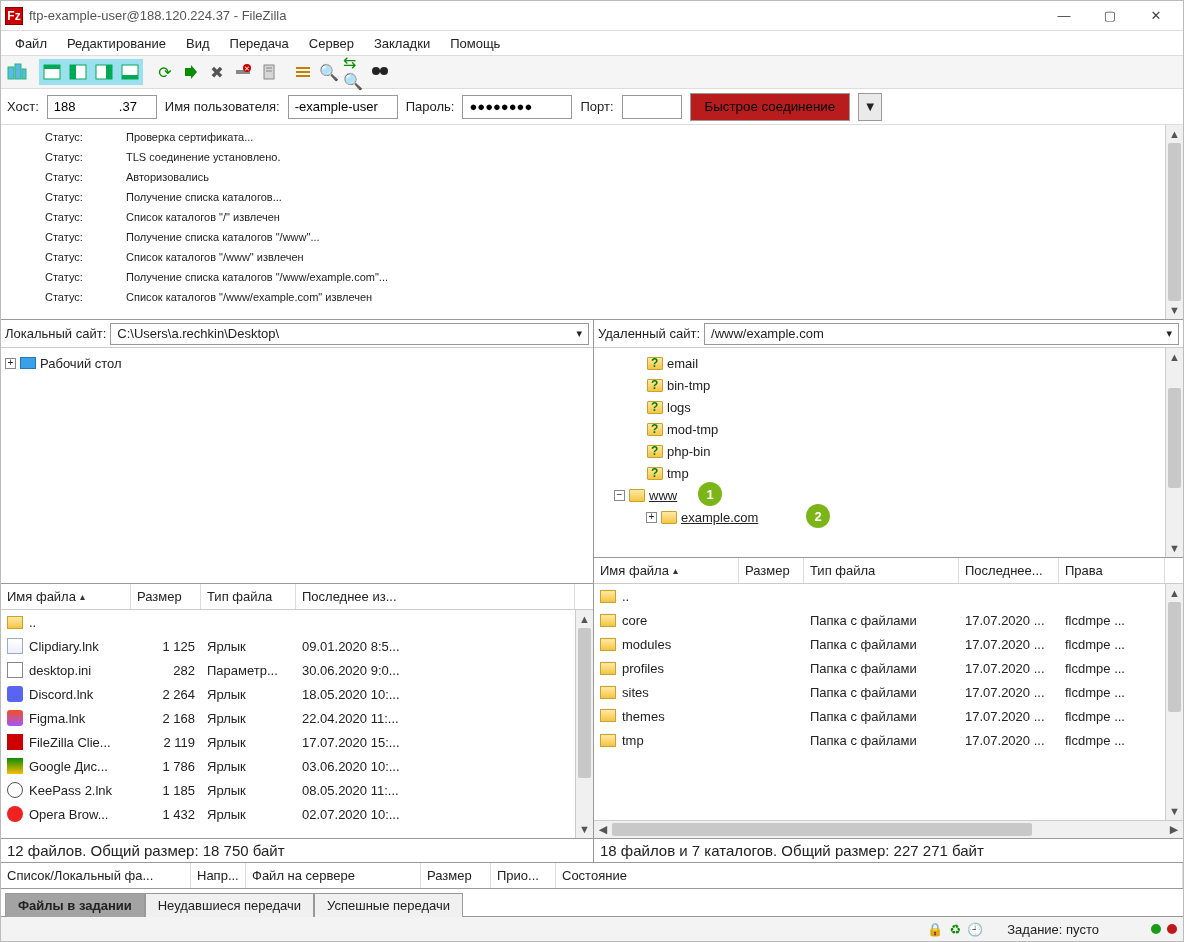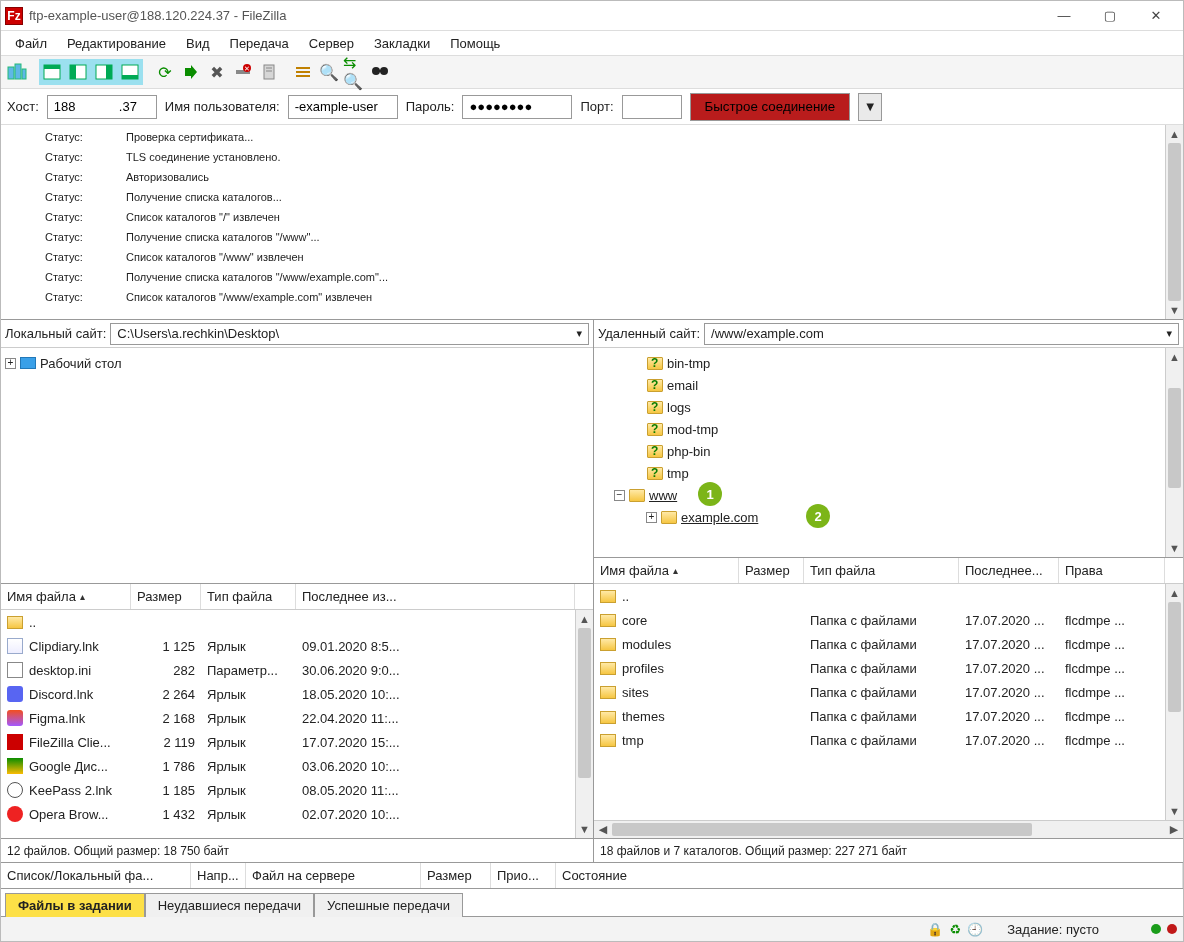--- a/index.html
+++ b/index.html
@@ -65,28 +65,28 @@
   .listbody{ flex:1; overflow:hidden; position:relative;}
   .frow{ display:flex; height:24px; align-items:center;}
   .frow .c{ padding:0 6px; overflow:hidden; white-space:nowrap; text-overflow:ellipsis;}
   .fic{ width:16px; height:16px; margin-right:6px; flex-shrink:0;}
   .ico-folder{ background:linear-gradient(#ffe9a6,#f6c642); border:1px solid #caa030; height:13px;}
   .num{ text-align:right;}
   .hscroll{ height:18px; background:#f0f0f0; border-top:1px solid #ccc; display:flex; align-items:center; position:relative;}
   .hscroll .lft,.hscroll .rgt{ width:18px; display:flex; align-items:center; justify-content:center; color:#555; font-size:11px;}
   .hscroll .tk{ position:absolute; top:2px; bottom:2px; background:#c8c8c8; border-radius:2px;}
   
-  .summary{ height:24px; display:flex; align-items:center; padding:0 6px; border-bottom:1px solid #999; font-size:12px;}
+  .summary{ height:24px; display:flex; align-items:center; padding:0 6px; border-bottom:1px solid #999; font-size:15px;}
   
   .queuehdr{ height:26px; display:flex; align-items:stretch; border-bottom:1px solid #999;}
   .queuehdr .h{ border-right:1px solid #ddd; padding:4px 6px; display:flex; align-items:center; overflow:hidden; white-space:nowrap;}
   
   .tabs{ height:28px; display:flex; align-items:flex-end; padding:0 4px; gap:0; border-bottom:1px solid #999;}
   .tab{ padding:4px 12px; border:1px solid #999; border-bottom:none; background:#f0f0f0; position:relative; top:1px;}
-  .tab.active{ background:#fde047; font-weight:bold;}
+  .tab.active{ background:#a3a3a3; font-weight:bold;}
   
   .statusbar{ height:24px; background:#f3f3f3; display:flex; align-items:center; gap:6px; padding:0 6px;}
   .statusbar .spacer{ flex:1;}
   .badge{ width:24px; height:24px; border-radius:50%; background:#7cb518; color:#fff; display:inline-flex; align-items:center; justify-content:center; font-size:13px; font-weight:bold; position:absolute; box-shadow:0 0 0 2px #fff;}
   .sort-caret{ font-size:10px; margin-left:4px; color:#333;}
 </style>
 </head>
 <body>
 
 <div class="titlebar">
@@ -371,26 +371,26 @@
       <div class="pathinput">
         <span>/www/example.com</span>
         <span style="font-size:11px">▾</span>
       </div>
     </div>
     <div class="tree" style="height:210px;position:relative">
       <div class="body" id="remote-tree-body" style="padding-left:38px">
           <div class="row">
             <span style="width:11px"></span>
             <span class="fold q"></span>
-            <span>bin-tmp</span>
+            <span>email</span>
           </div>
           <div class="row">
             <span style="width:11px"></span>
             <span class="fold q"></span>
-            <span>email</span>
+            <span>bin-tmp</span>
           </div>
           <div class="row">
             <span style="width:11px"></span>
             <span class="fold q"></span>
             <span>logs</span>
           </div>
           <div class="row">
             <span style="width:11px"></span>
             <span class="fold q"></span>
             <span>mod-tmp</span>
@@ -478,21 +478,21 @@
               <div class="c" style="width:145px;display:flex;align-items:center">
                 <span class="fic ico-folder"></span>
                 <span>sites</span>
               </div>
   <div class="c num" style="width:65px"></div>
   <div class="c" style="width:155px">Папка с файлами</div>
   <div class="c" style="width:100px">17.07.2020 ...</div>
   <div class="c" style="flex:1">flcdmpe ...</div>
             </div>
             <div class="frow">
-              <div class="c" style="width:145px;display:flex;align-items:flex-end">
+              <div class="c" style="width:145px;display:flex;align-items:flex-start">
                 <span class="fic ico-folder"></span>
                 <span>themes</span>
               </div>
   <div class="c num" style="width:65px"></div>
   <div class="c" style="width:155px">Папка с файлами</div>
   <div class="c" style="width:100px">17.07.2020 ...</div>
   <div class="c" style="flex:1">flcdmpe ...</div>
             </div>
             <div class="frow">
               <div class="c" style="width:145px;display:flex;align-items:center">

